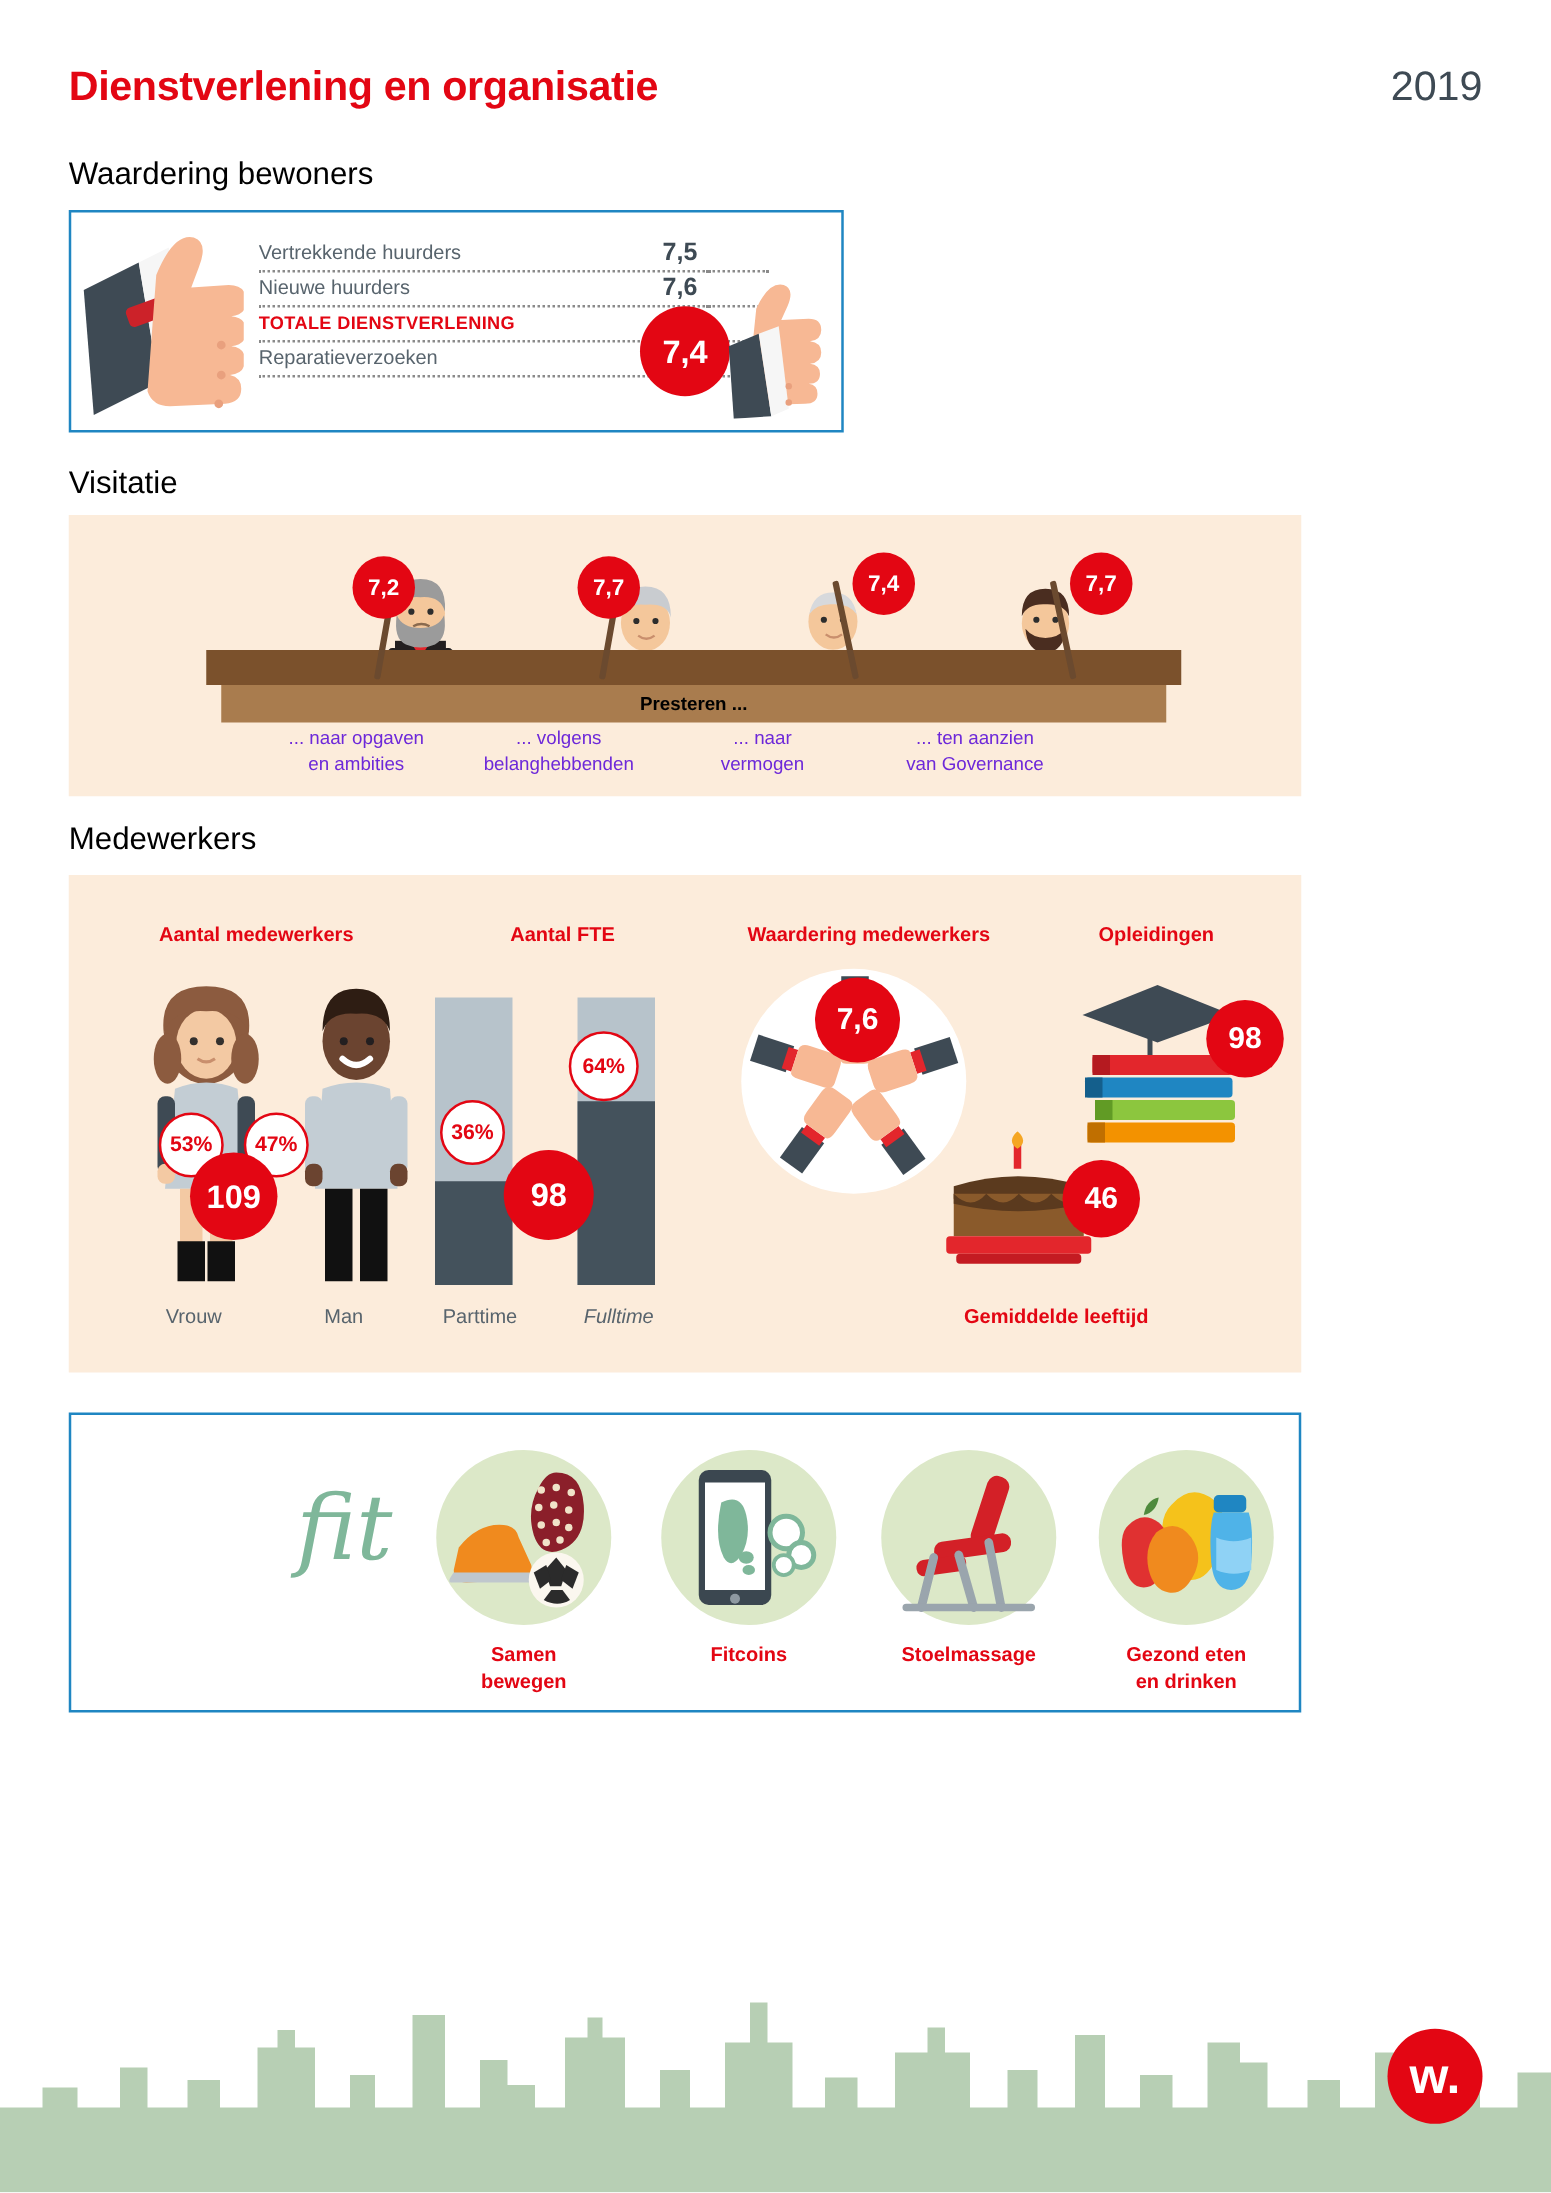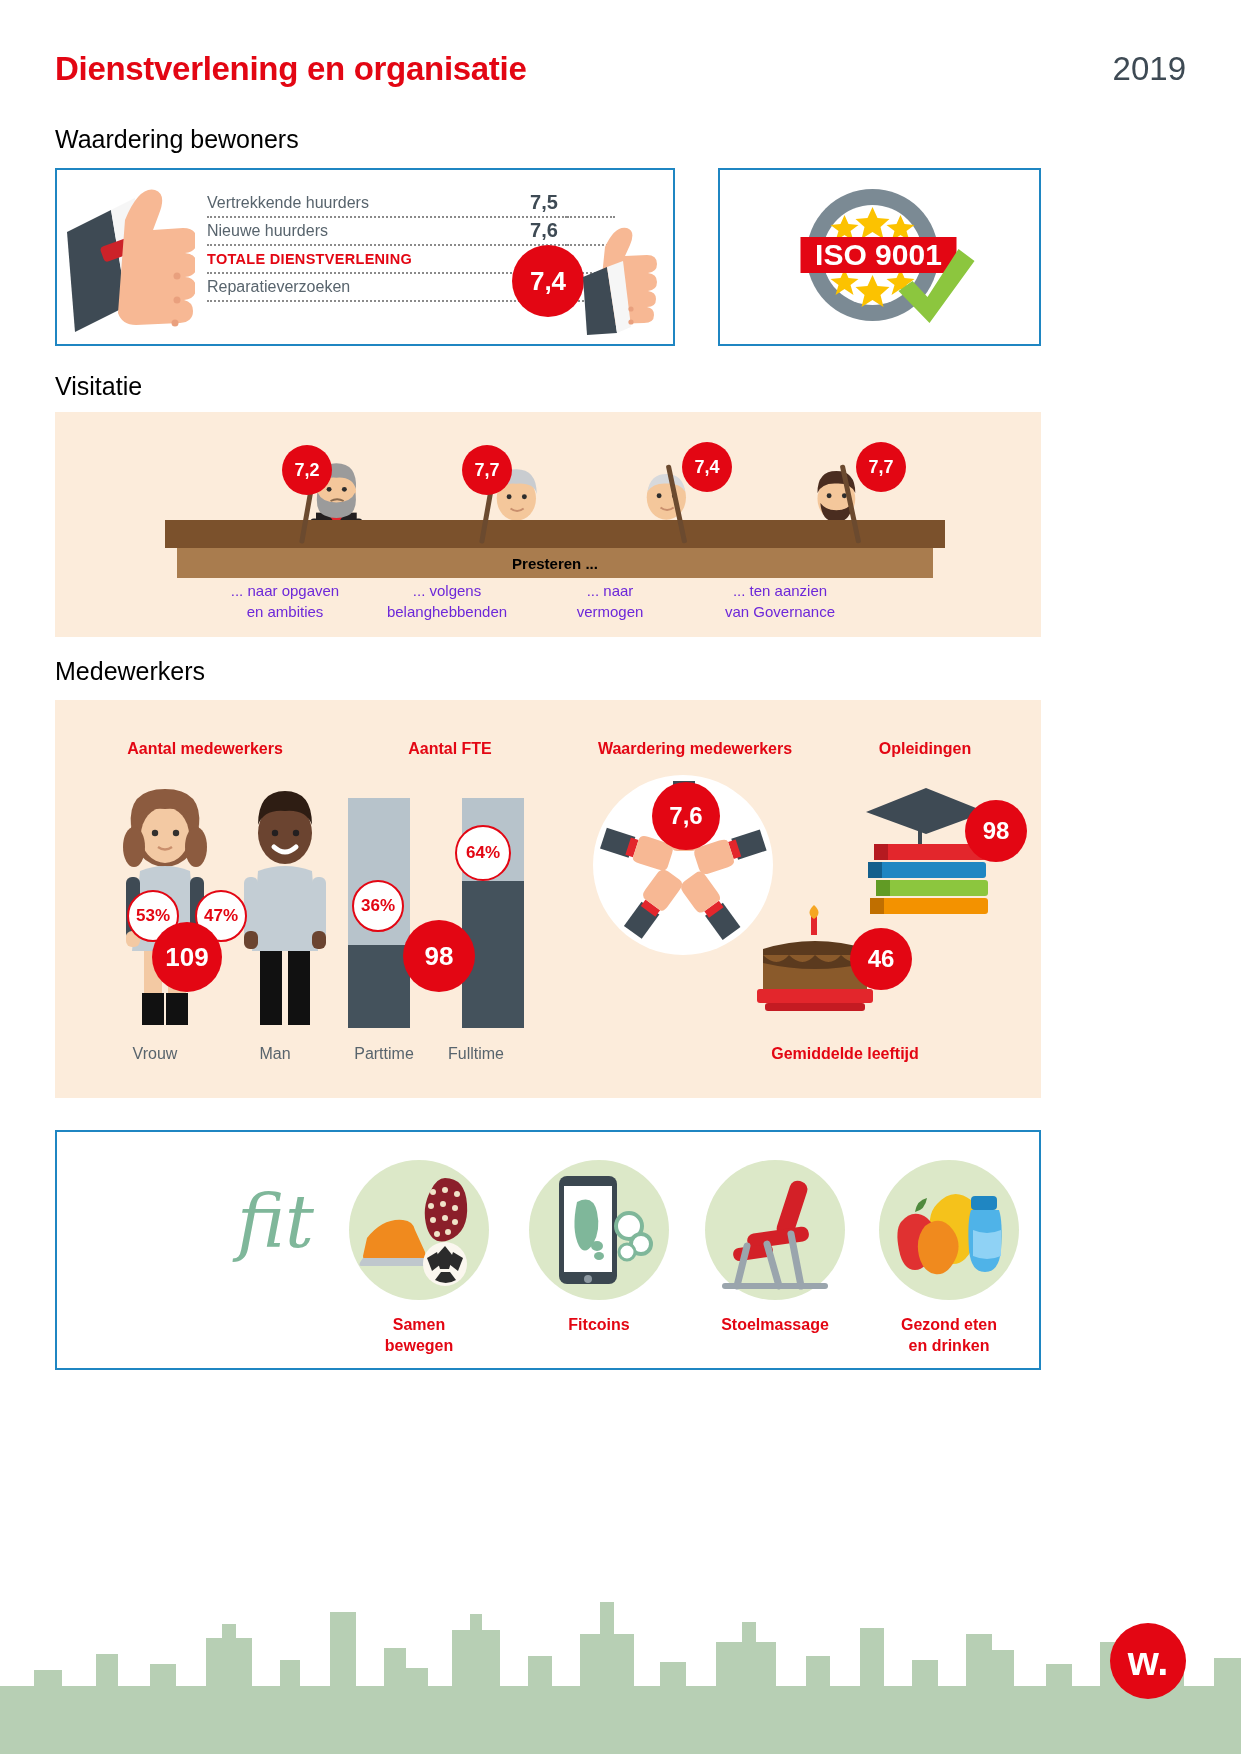--- a/index.html
+++ b/index.html
@@ -162,40 +162,20 @@
       <path d="M22 22 q10 -22 22 -19 q9 3 3 17 l-5 11 l22 -1 q10 0 10 9 q0 8 -9 9
                q9 1 9 9 q0 8 -9 9 q8 1 8 8 q0 8 -9 8 q7 1 7 8 q0 8 -10 8 l-33 1
                q-10 0 -13 -9 Z" fill="#f7b894"></path>
       <path d="M0 52 L24 42 L34 108 L4 110 Z" fill="#3e4a54"></path>
       <path d="M24 42 L40 36 L48 102 L34 108 Z" fill="#f6f6f6"></path>
       <circle cx="48" cy="84" r="2.6" fill="#e9a07e"></circle>
       <circle cx="48" cy="97" r="2.6" fill="#e9a07e"></circle>
     </svg>
   </div>
 
-  <div class="panel-blue" style="left:718px; top:168px; width:323px; height:178px;">
-    <svg class="iso-wrap" viewBox="0 0 215 160">
-      <circle cx="100" cy="78" r="66" fill="#7b8a94"></circle>
-      <circle cx="100" cy="78" r="50" fill="#ffffff"></circle>
-
-      <g fill="#fcc200">
-        <polygon points="72,38 76,47 86,48 78,54 81,64 72,58 63,64 66,54 58,48 68,47"></polygon>
-        <polygon points="100,30 105,41 117,42 108,50 111,62 100,55 89,62 92,50 83,42 95,41"></polygon>
-        <polygon points="128,38 132,47 142,48 134,54 137,64 128,58 119,64 122,54 114,48 124,47"></polygon>
-        <polygon points="72,92 76,101 86,102 78,108 81,118 72,112 63,118 66,108 58,102 68,101"></polygon>
-        <polygon points="100,98 105,109 117,110 108,118 111,130 100,123 89,130 92,118 83,110 95,109"></polygon>
-        <polygon points="128,92 132,101 142,102 134,108 137,118 128,112 119,118 122,108 114,102 124,101"></polygon>
-      </g>
-
-      <rect x="28" y="60" width="156" height="36" fill="#e30613"></rect>
-      <text x="106" y="88" font-family="Liberation Sans, sans-serif" font-size="30" font-weight="bold" fill="#ffffff" text-anchor="middle">ISO 9001</text>
-
-      <path d="M140 104 L155 120 L186 72 L202 84 L157 146 L126 114 Z" fill="#8cc63e"></path>
-    </svg>
-  </div>
 
   <div class="sec-title" style="top:372px">Visitatie</div>
 
   <div class="beige" style="left:55px; top:412px; width:986px; height:225px;">
 
     <div class="vis-person" style="left:205px; top:28px;">
       <div class="sign-stick" style="left:46px; top:24px; width:5px; height:80px;"></div>
       <div class="sign" style="left:22px; top:5px;">7,2</div>
       <svg viewBox="0 0 110 135" style="position:absolute;left:40px;top:10px;width:80px;height:110px">
         <rect x="22" y="78" width="56" height="50" fill="#231f20"></rect>
@@ -341,21 +321,21 @@
       <div class="bar-fill" style="height:36%;"></div>
     </div>
     <div class="bar" style="left:407px; top:98px; width:62px; height:230px;">
       <div class="bar-fill" style="height:64%;"></div>
     </div>
     <div class="circ-white" style="left:297px; top:180px; width:52px; height:52px; font-size:17px;">36%</div>
     <div class="circ-white" style="left:400px; top:125px; width:56px; height:56px; font-size:17px;">64%</div>
     <div class="circ-red" style="left:348px; top:220px; width:72px; height:72px; font-size:26px; z-index:6;">98</div>
 
     <div class="mw-cap" style="left:284px; top:345px; width:90px;">Parttime</div>
-    <div class="mw-cap" style="left:376px; top:345px; width:90px;">Fulltime</div>
+    <div class="mw-cap" style="left:395px; top:345px; width:90px;font-style:italic;">Fulltime</div>
 
     <svg style="position:absolute;left:528px;top:70px;width:200px;height:190px" viewBox="0 0 200 190">
       <circle cx="100" cy="95" r="90" fill="#ffffff"></circle>
       <g>
         <g transform="translate(100,95) rotate(0) translate(-12,-84)">
           <rect x="2" y="0" width="22" height="30" fill="#3e4a54"></rect>
           <rect x="4" y="26" width="18" height="8" fill="#e3262c"></rect>
           <path d="M4 34 h18 q6 0 6 8 v20 q0 8 -8 8 h-14 q-6 0 -6 -8 v-20 q0 -8 4 -8Z" fill="#f7b894"></path>
         </g>
         <g transform="translate(100,95) rotate(72) translate(-12,-84)">

